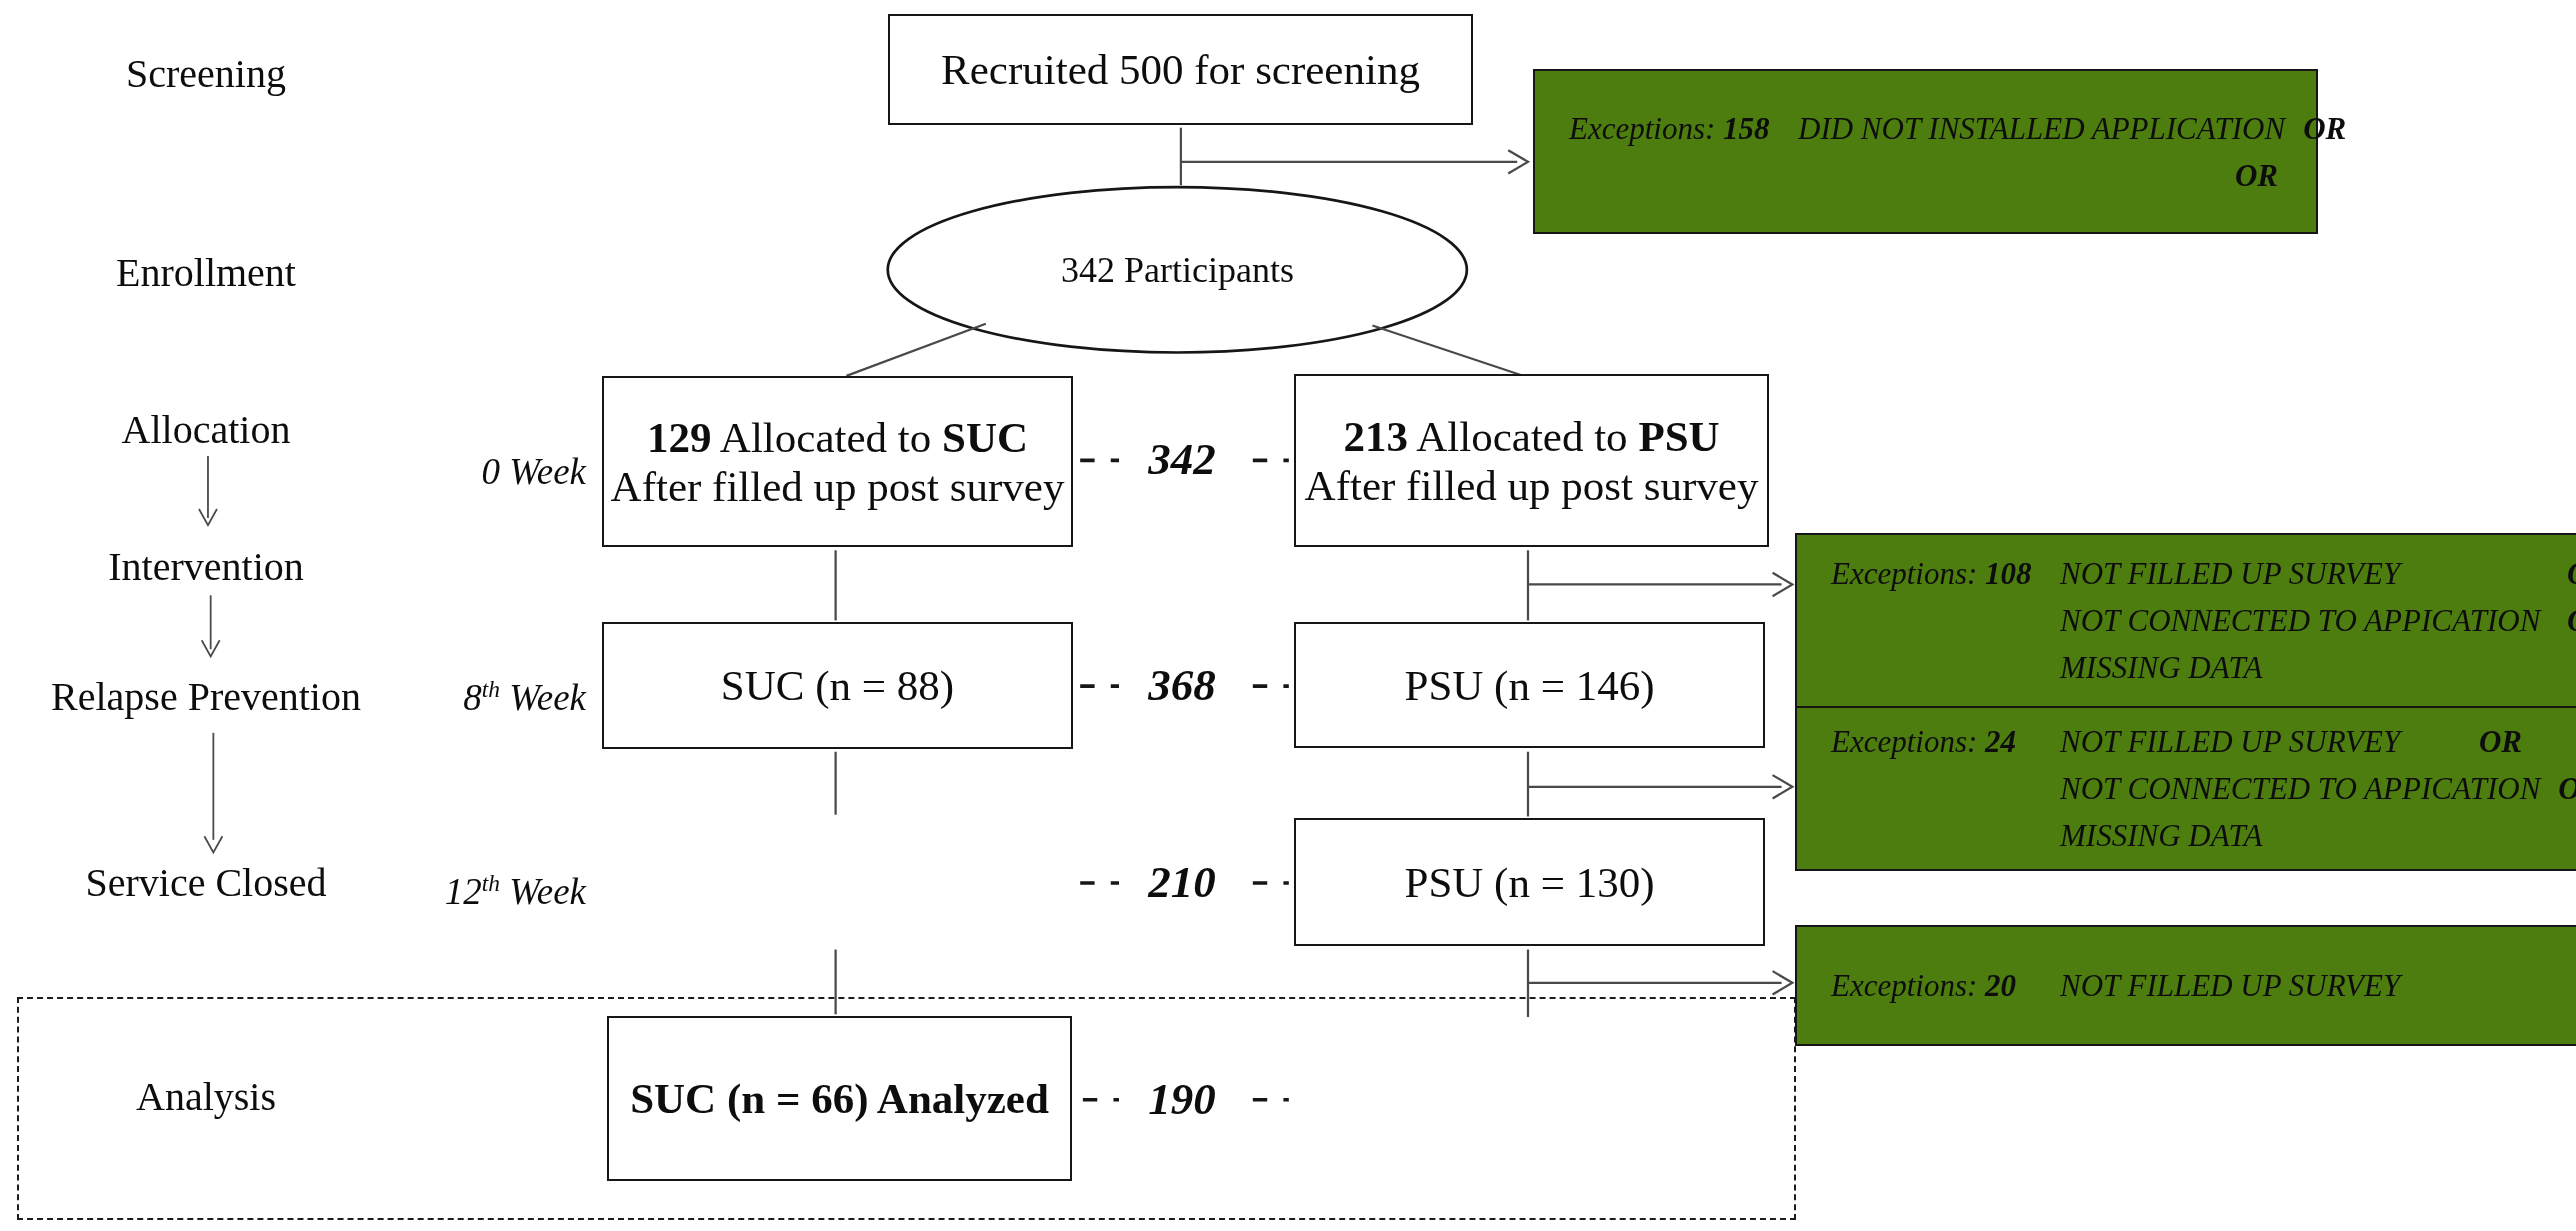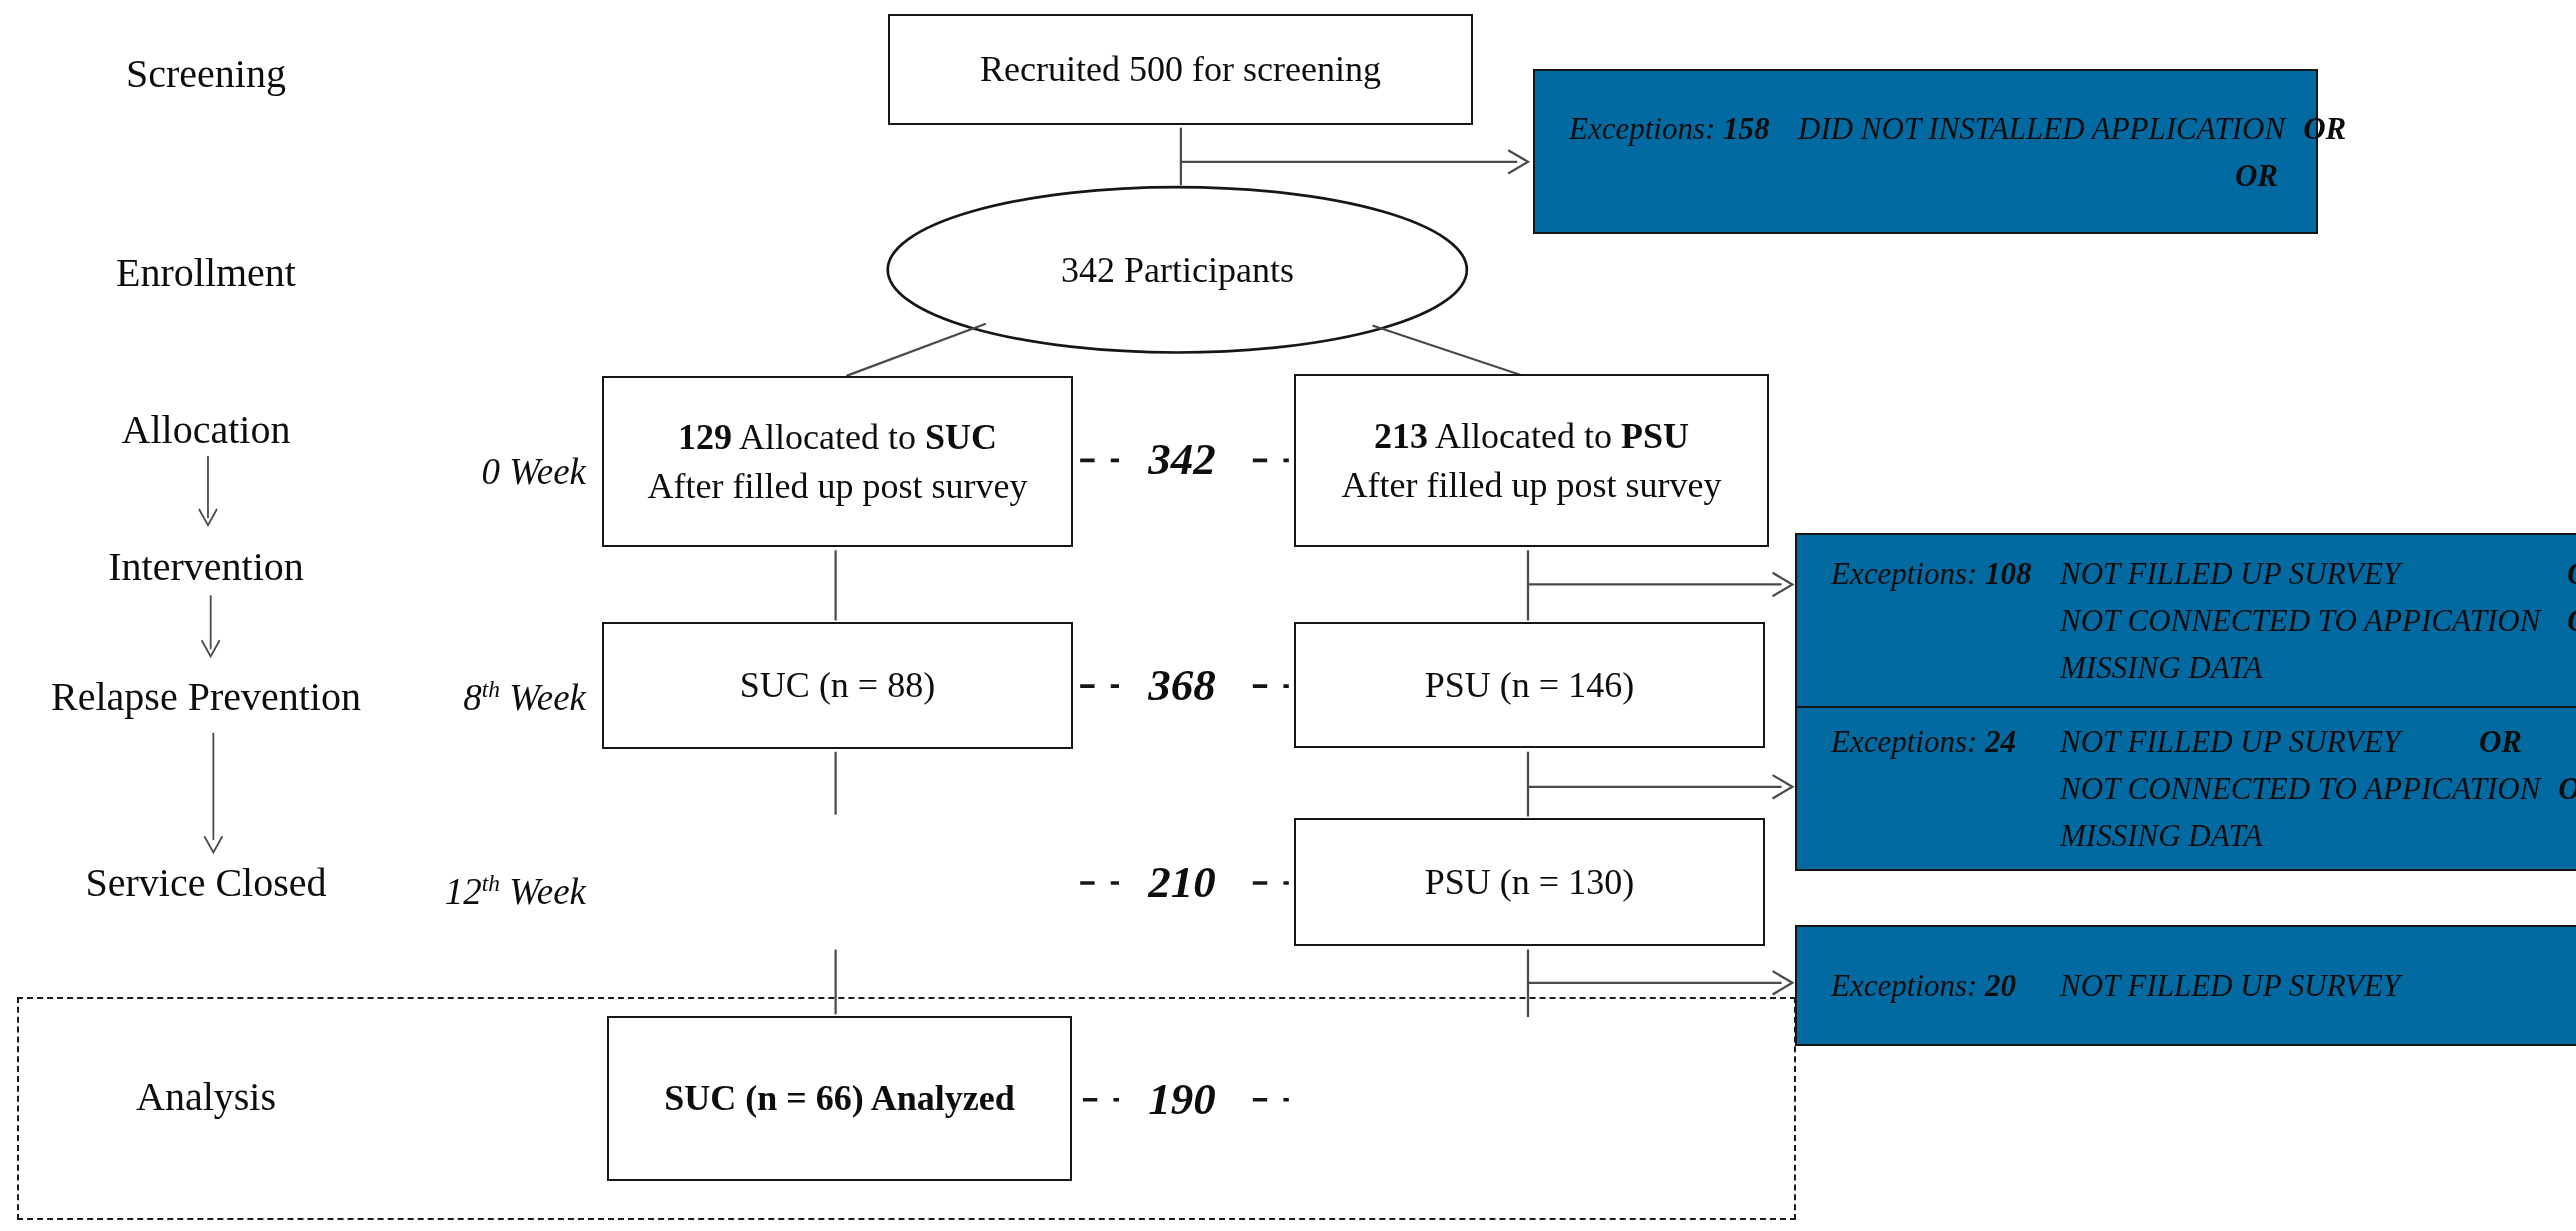--- a/index.html
+++ b/index.html
@@ -13,35 +13,35 @@
          font-size:40px;line-height:54px;height:54px;white-space:nowrap;z-index:3;}
 
   
   .week{position:absolute;left:362px;width:216px;text-align:right;font-style:italic;
         font-size:37px;line-height:47px;white-space:nowrap;z-index:3;}
   .week sup{font-size:23.4px;}
 
   
   .fbox{position:absolute;background:#ffffff;border:2.7px solid #161616;z-index:2;
         display:flex;flex-direction:column;justify-content:center;align-items:center;
-        text-align:center;font-size:36px;line-height:49px;}
+        text-align:center;font-size:43px;line-height:49px;}
   .fbox b{font-weight:bold;}
   .fbox.bold{font-weight:bold;}
 
   
   .ellipse-text{position:absolute;left:880px;top:187px;width:579px;height:165px;z-index:2;
         display:flex;align-items:center;justify-content:center;font-size:36px;}
 
   
   .total{position:absolute;left:1111px;width:126px;text-align:center;z-index:3;
          font-size:45px;font-weight:bold;font-style:italic;line-height:63px;height:63px;
          background:#ffffff;}
 
   
-  .exc{position:absolute;background:#0369a1;border:2.7px solid #161616;z-index:2;
+  .exc{position:absolute;background:#4d7c0f;border:2.7px solid #161616;z-index:2;
        display:flex;flex-direction:column;justify-content:center;
        font-style:italic;font-size:31px;line-height:47px;
        padding:9px 54px 9px 34px;box-sizing:border-box;}
   .exc.first{padding-right:38px;}
   .exc-row{display:flex;align-items:baseline;}
   .exc-row.cont{padding-left:229px;}
   .exc-prefix{flex:0 0 229px;white-space:nowrap;}
   .exc-prefix b{font-weight:bold;}
   .exc-text{white-space:nowrap;}
   .exc-or{margin-left:auto;font-weight:bold;padding-left:18px;}

